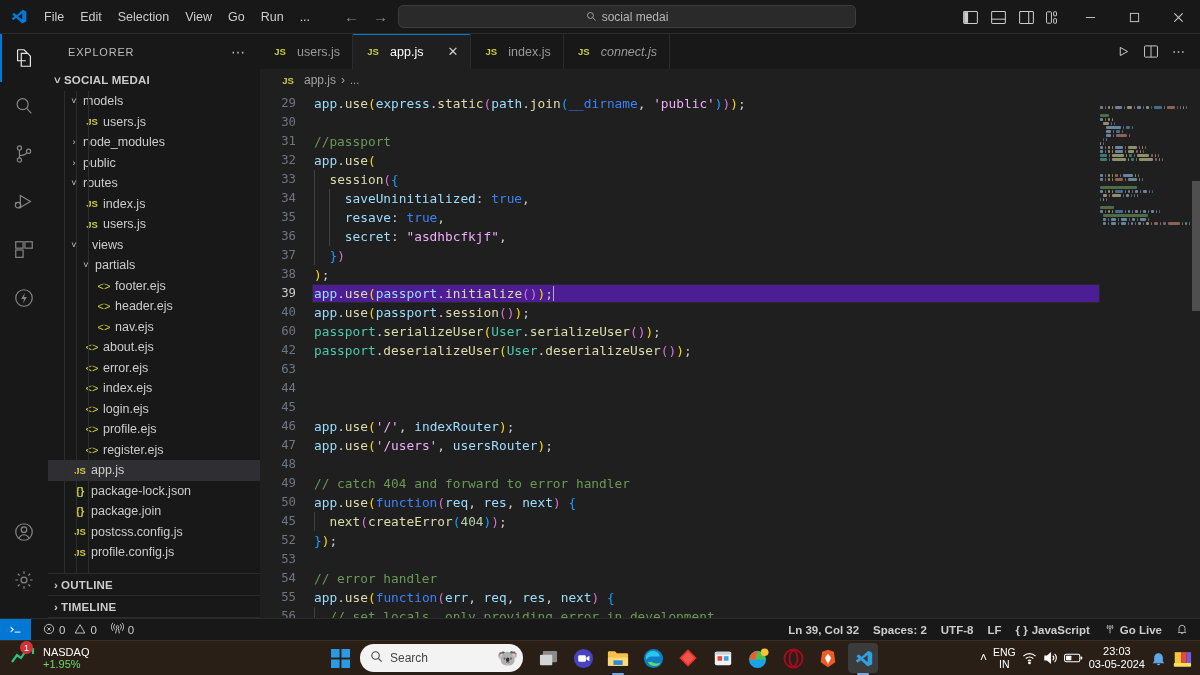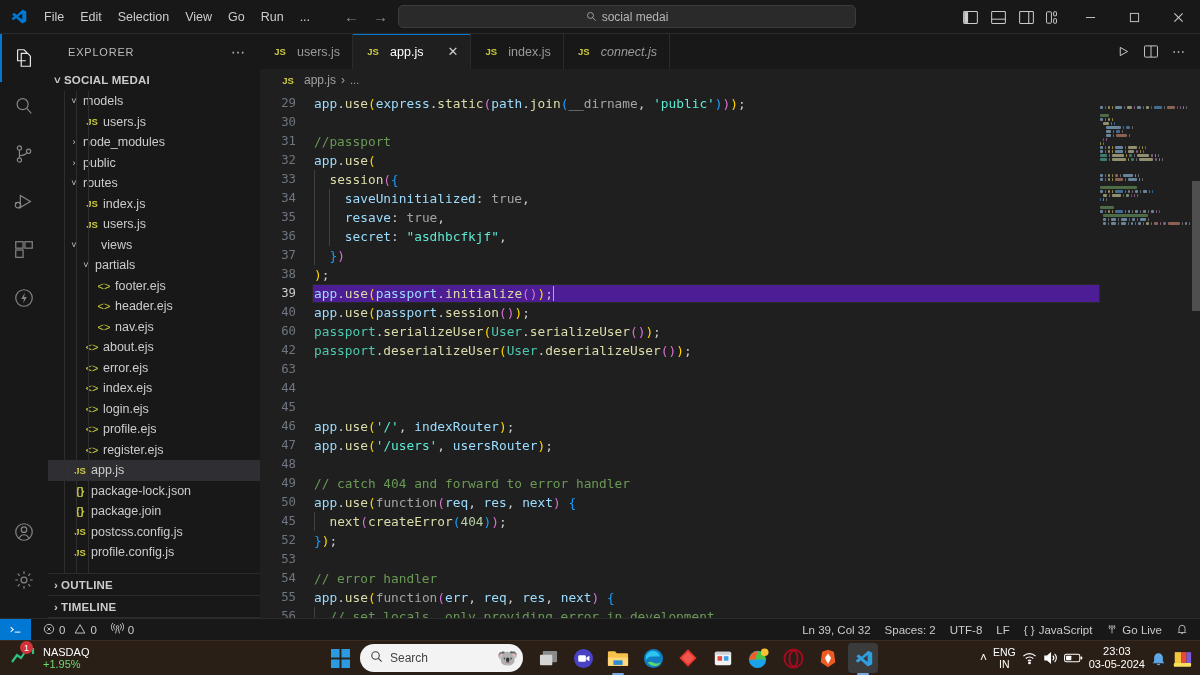--- a/index.html
+++ b/index.html
@@ -110,49 +110,49 @@
     flex: 1; padding-top: 3px; font-family: "DejaVu Sans Mono", monospace;
     font-size: 12.8px; line-height: 19px; white-space: pre; color: #cccccc;
     position: relative; overflow: hidden;
   }
   .cl { height: 19px; position: relative; padding-left: 2px; }
   .cl.cur-line { background: #4c1d95; box-shadow: inset 0 0 0 1px #282828; }
   .ind { position: absolute; top: 0; height: 19px; width: 1px; background: #404040; }
   .t-fn   { color: #dcdcaa; }
   .t-var  { color: #9cdcfe; }
   .t-cls  { color: #4ec9b0; }
-  .t-str  { color: #5eead4; }
+  .t-str  { color: #f0abfc; }
   .t-num  { color: #b5cea8; }
   .t-com  { color: #6a9955; }
   .t-op   { color: #cccccc; }
   .t-par1 { color: #ffd700; }
   .t-par2 { color: #da70d6; }
   .t-par3 { color: #179fff; }
-  .t-blue { color: #a3a3a3; }
+  .t-blue { color: #3b82f6; }
   .caret { display: inline-block; width: 1px; height: 15px; background: #aeafad; vertical-align: -3px; }
 
   #minimap { width: 100px; background: #1f1f1f; padding-top: 4px; flex-shrink: 0; }
   .mm-line { height: 3px; margin-bottom: 1px; }
   .mm-seg { display: inline-block; height: 3px; margin-right: 2px; border-radius: 1px; }
   #v-scroll {
     position: absolute; right: 0; top: 90px; width: 8px; height: 130px;
     background: #4f4f4f; border-radius: 0;
   }
 
   
   #statusbar {
     height: 22px; background: #181818; display: flex; align-items: center;
     font-size: 11.5px; color: #cccccc; border-top: 1px solid #2b2b2b;
   }
   #remote-badge {
     background: #0078d4; color: #ffffff; height: 22px; display: flex; align-items: center;
     padding: 0 9px; font-size: 12px;
   }
   .sb-item { display: flex; align-items: center; gap: 4px; padding: 0 7px; height: 22px; }
-  .sb-right { margin-left: auto; display: flex; align-items: center; }
+  .sb-right { margin-left: auto; display: flex; align-items: center; font-weight: bold; }
 
   
   #taskbar {
     height: 35px; background: #2a1f17; display: flex; align-items: center;
     position: relative; border-top: 1px solid #3a2c20;
   }
   #tb-left { display: flex; align-items: center; gap: 7px; padding-left: 10px; width: 330px; }
   #nasdaq-txt { display: flex; flex-direction: column; line-height: 12px; }
   #nasdaq-txt .n1 { font-size: 11px; color: #ffffff; }
   #nasdaq-txt .n2 { font-size: 11px; color: #6fd96f; }
@@ -355,21 +355,21 @@
           <span>index.js</span>
         </div>
         <div class="row">
           <span style="width:36px"></span>
           <span class="fi js">JS</span>
           <span>users.js</span>
         </div>
         <div class="row">
           <span style="width:20px"></span>
           <span class="chev">˅</span>
-          <span style="margin-left:21px">views</span>
+          <span style="margin-left:12px">views</span>
         </div>
         <div class="row">
           <span style="width:32px"></span>
           <span class="chev">˅</span>
           <span style="margin-left:3px">partials</span>
         </div>
         <div class="row">
           <span style="width:48px"></span>
           <span class="fi ejs">&lt;&gt;</span>
           <span>footer.ejs</span>

